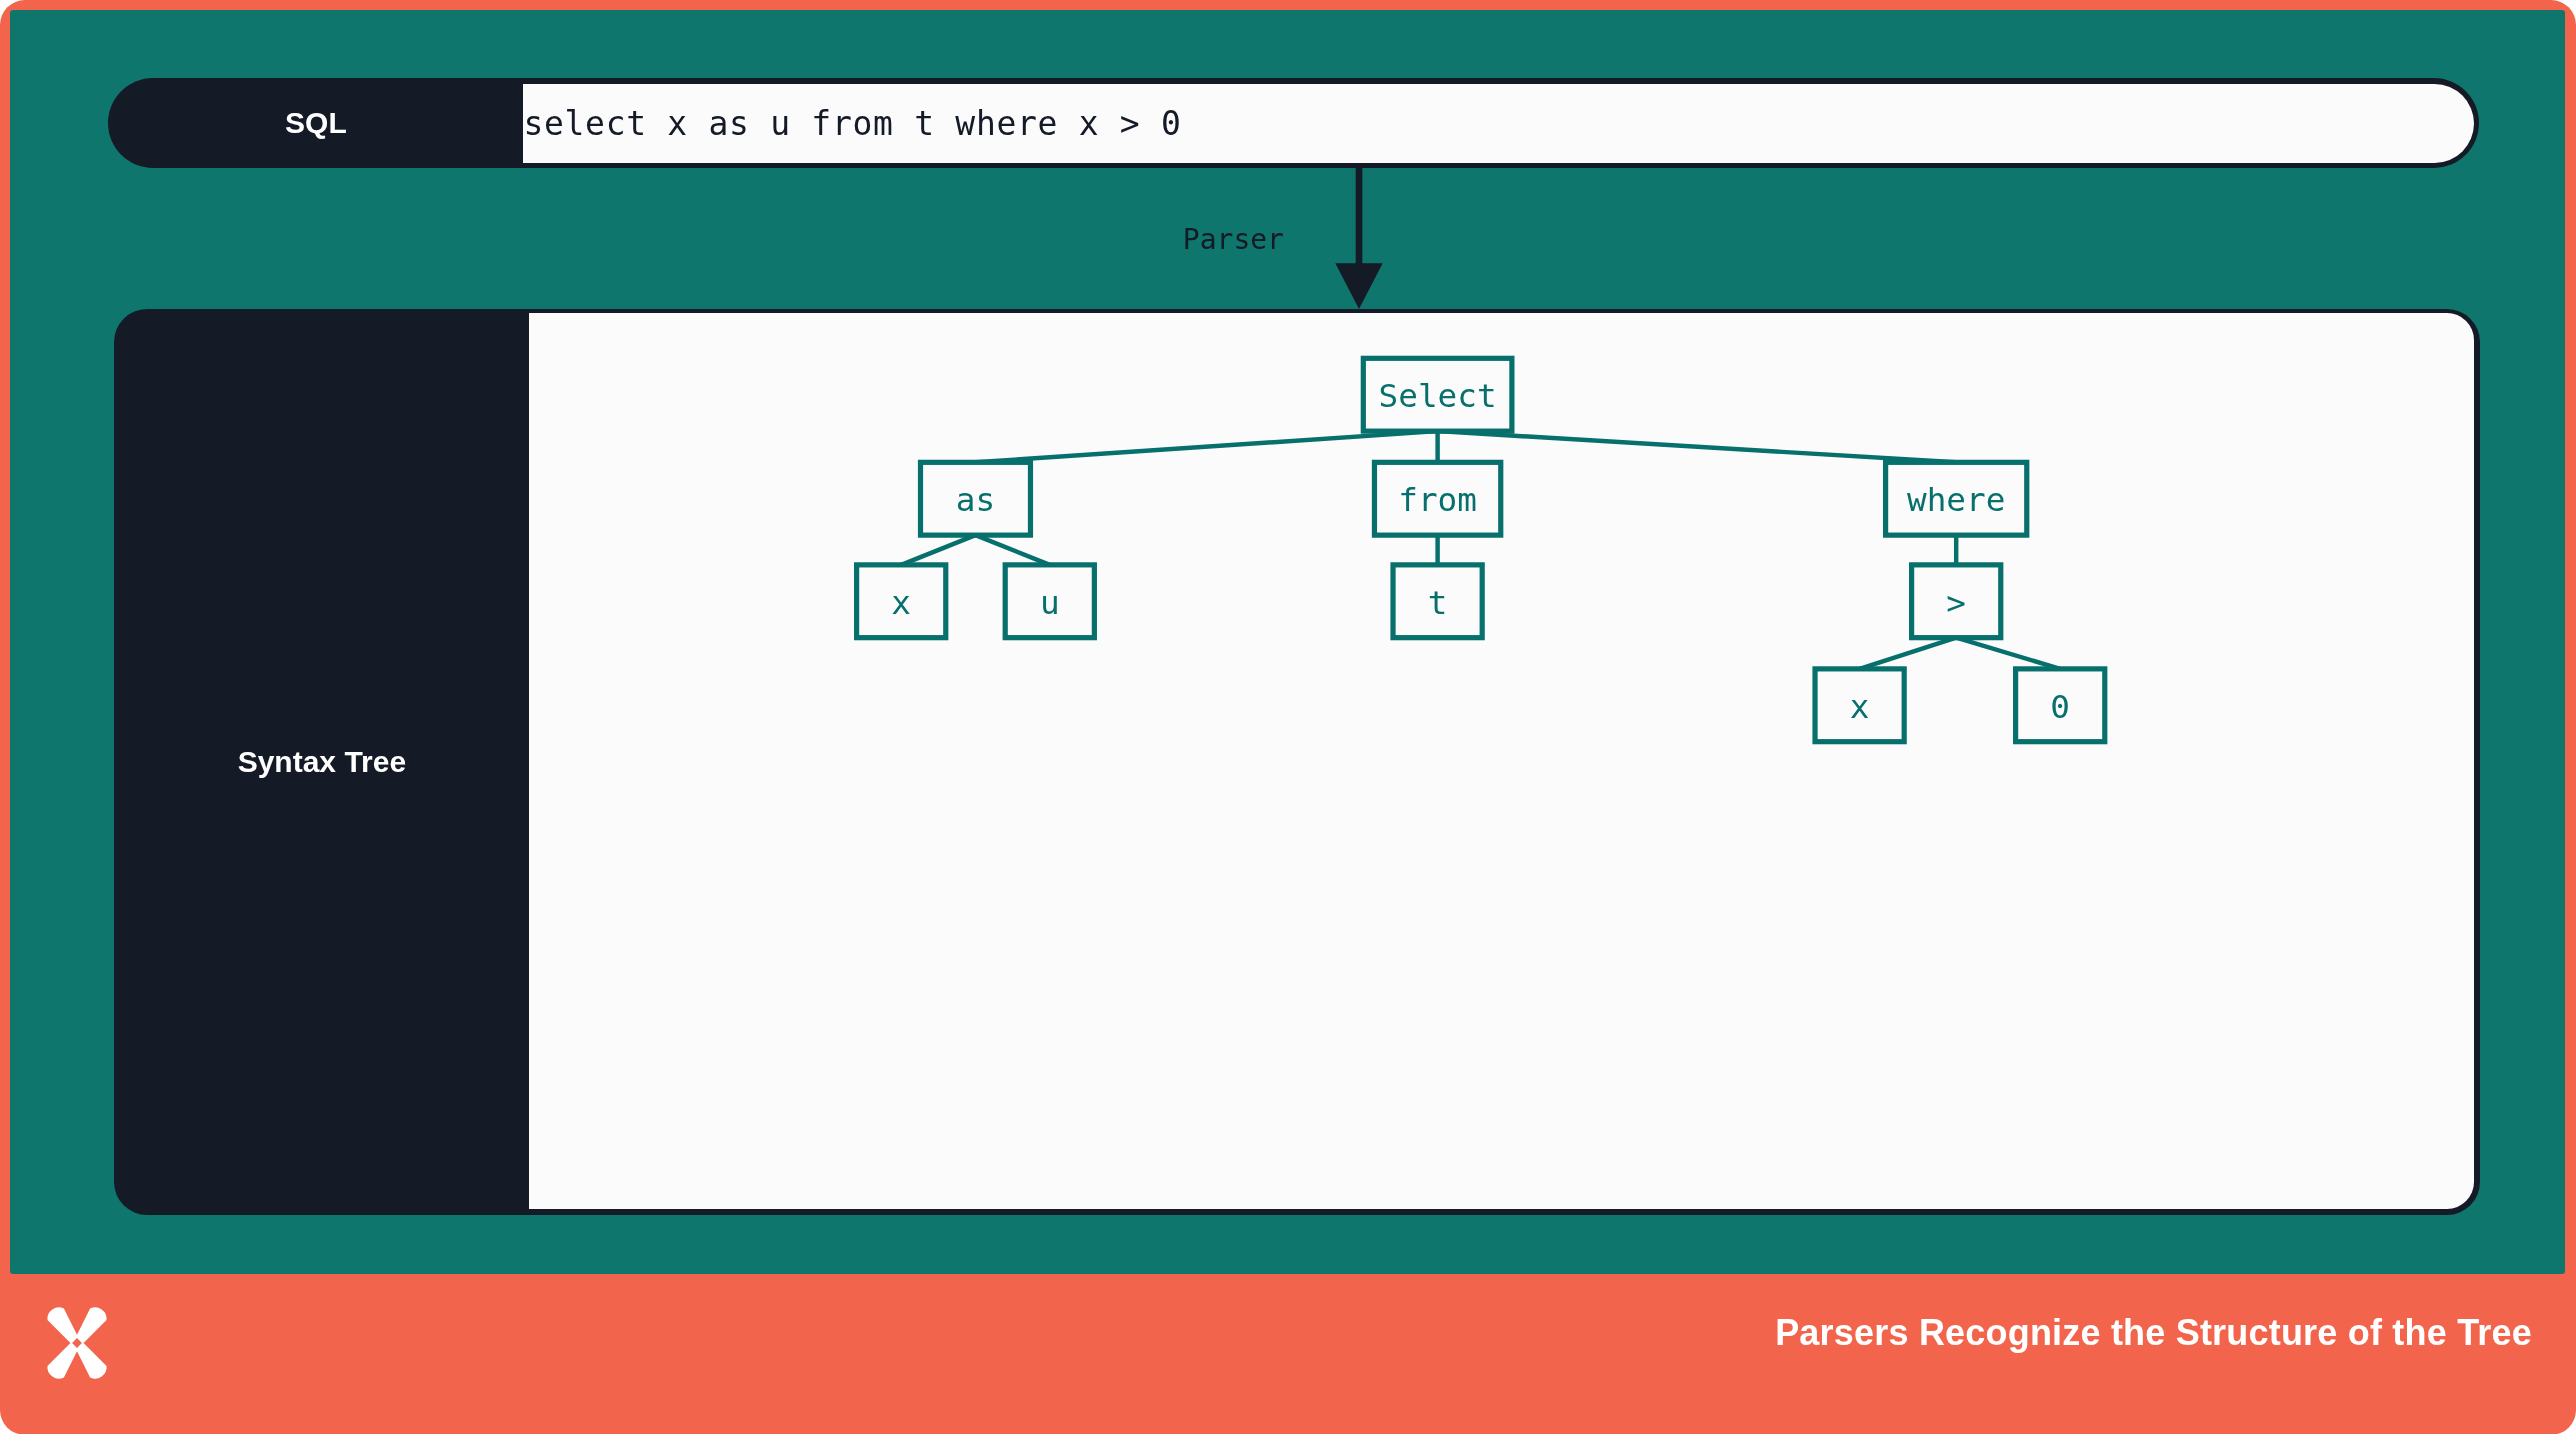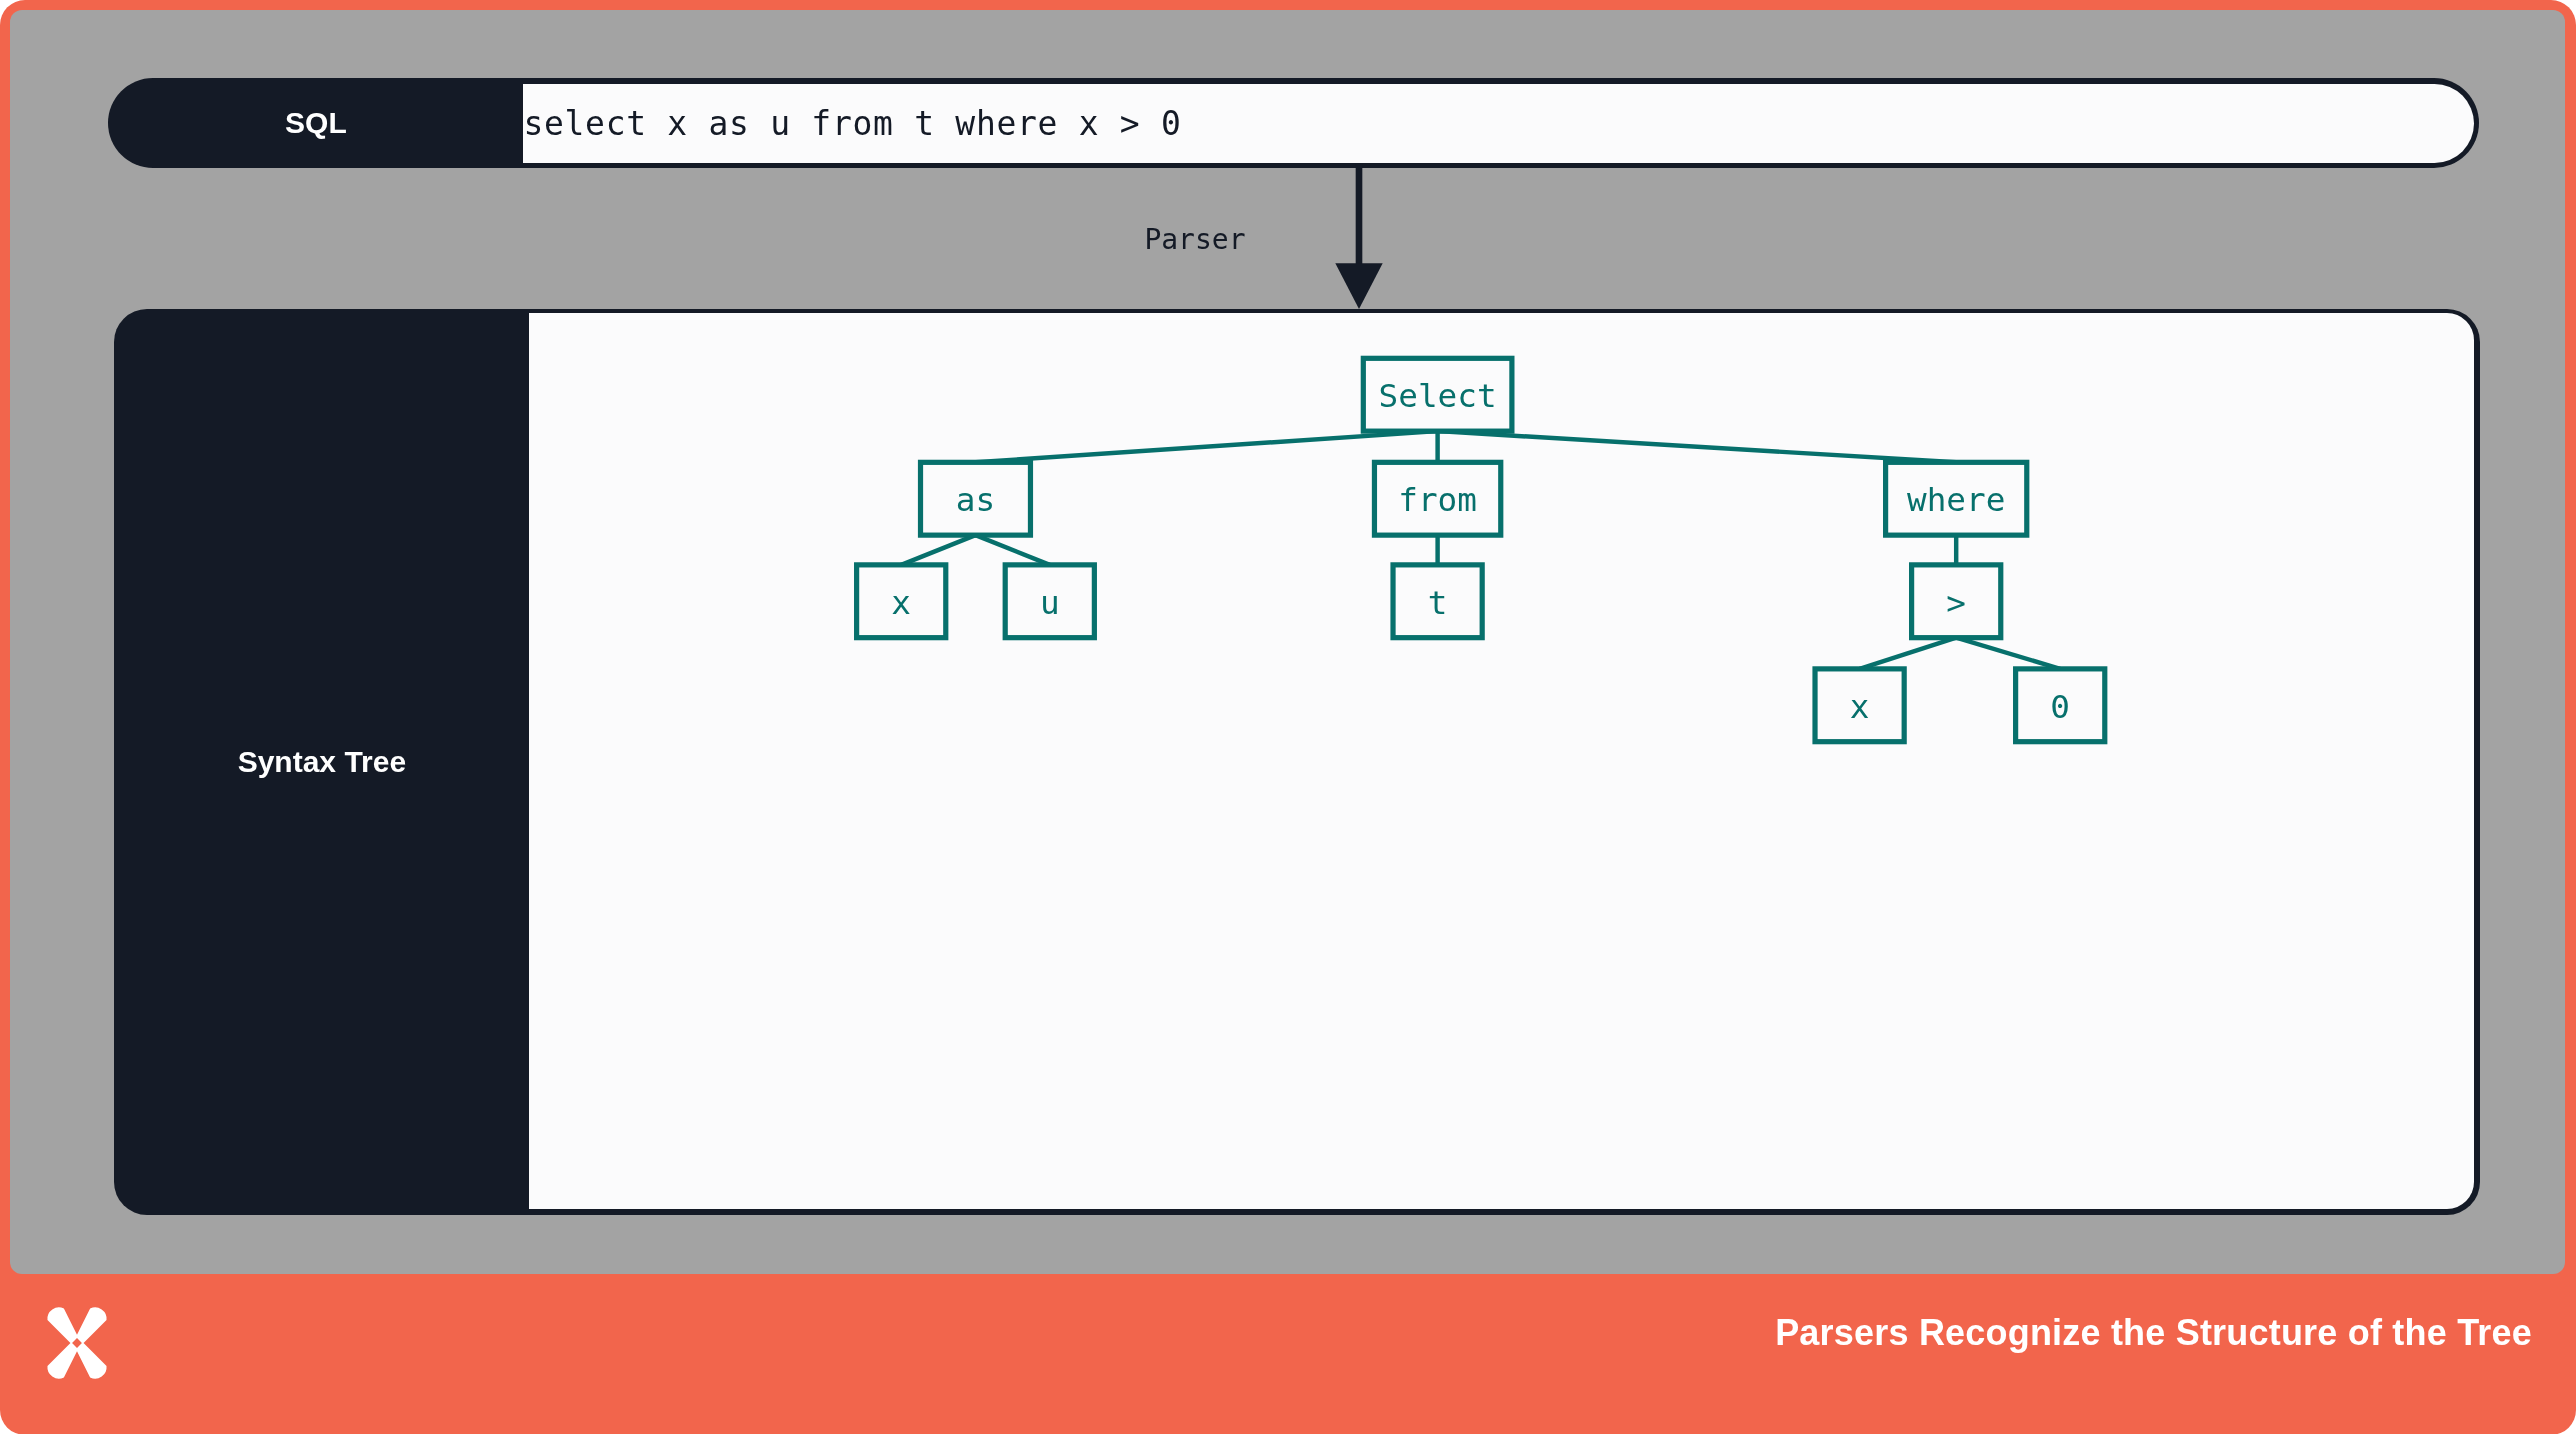--- a/index.html
+++ b/index.html
@@ -25,22 +25,22 @@
     overflow: hidden;
   }
 
   
   .stage {
     position: absolute;
     left: 10.4px;
     top: 10.4px;
     width: 2555px;
     height: 1264px;
-    background: #a3a3a3;
-    border-radius: 12px;
+    background: #0f766e;
+    border-radius: 3px;
   }
 
   
   .sql-bar {
     position: absolute;
     left: 98px;
     top: 68px;
     width: 2371px;
     height: 90px;
     background: #141A26;
@@ -82,21 +82,21 @@
     left: 1260px;
     top: 154px;
     width: 178px;
     height: 145px;
   }
   .parser-label {
     position: absolute;
     left: 1134px;
     top: 213px;
     width: 178px;
-    text-align: left;
+    text-align: center;
     font-family: "DejaVu Sans Mono", "Liberation Mono", monospace;
     font-size: 28px;
     color: #141A26;
   }
 
   
   .tree-card {
     position: absolute;
     left: 104px;
     top: 299px;

